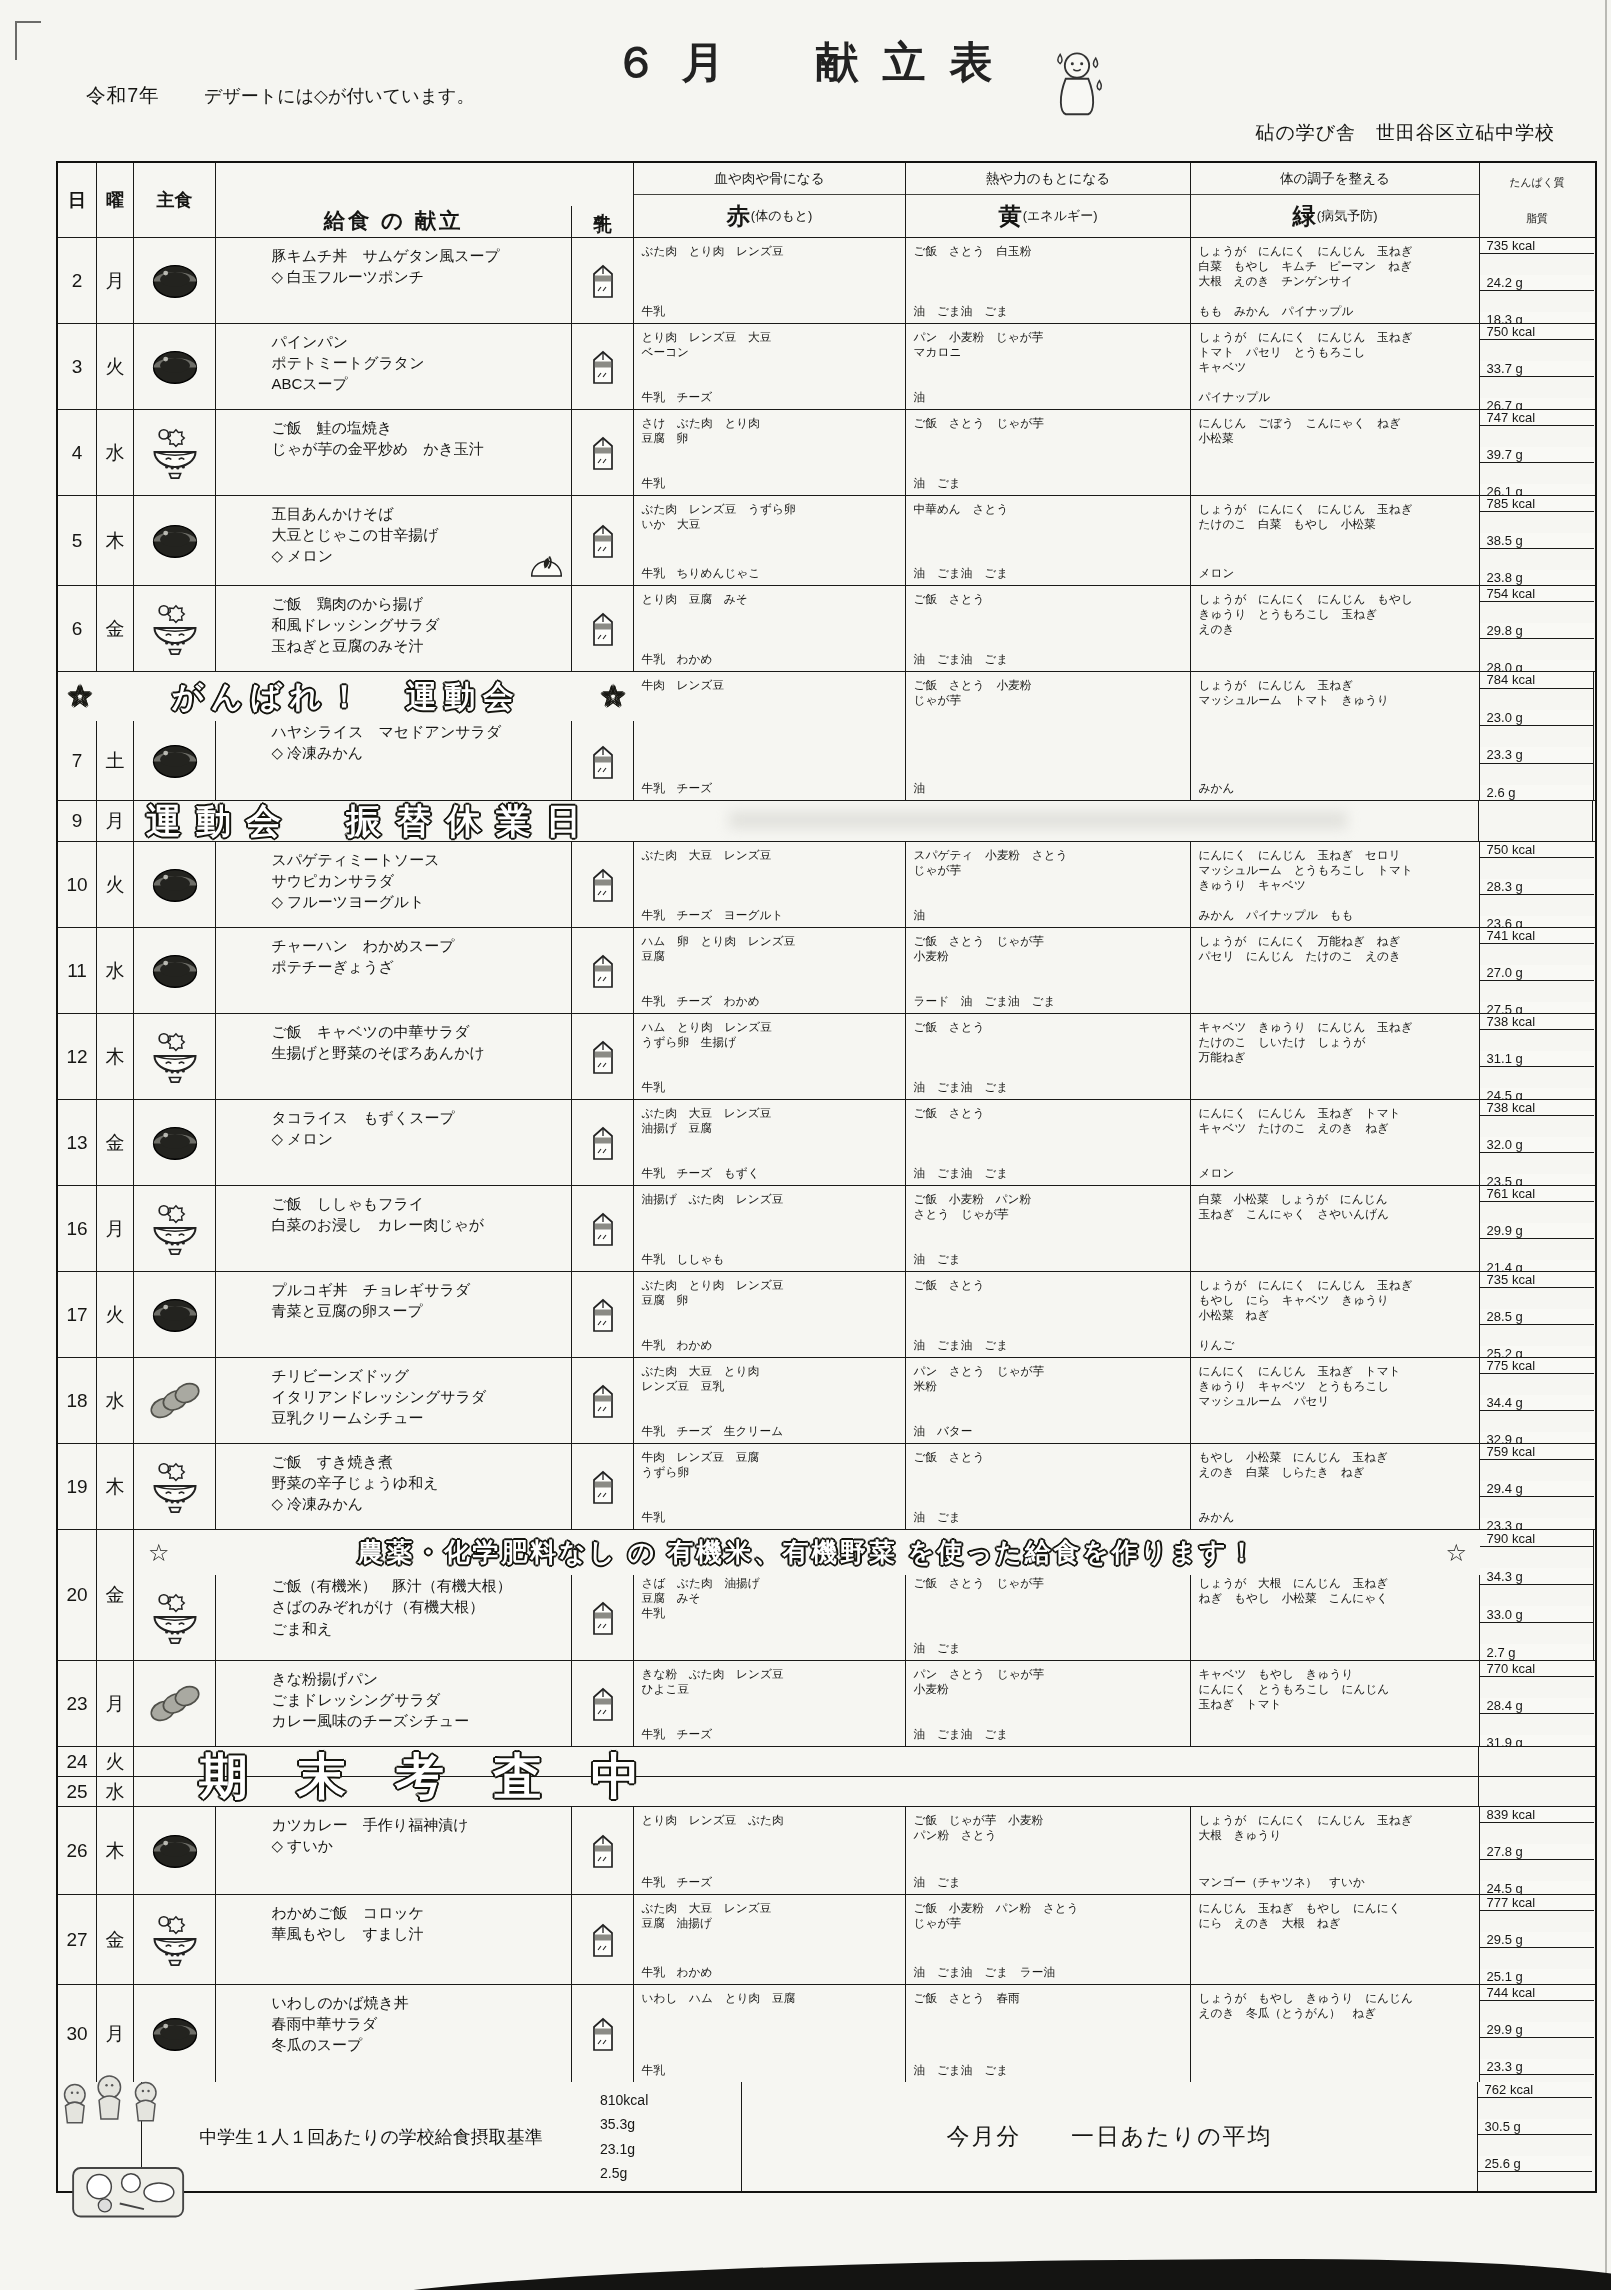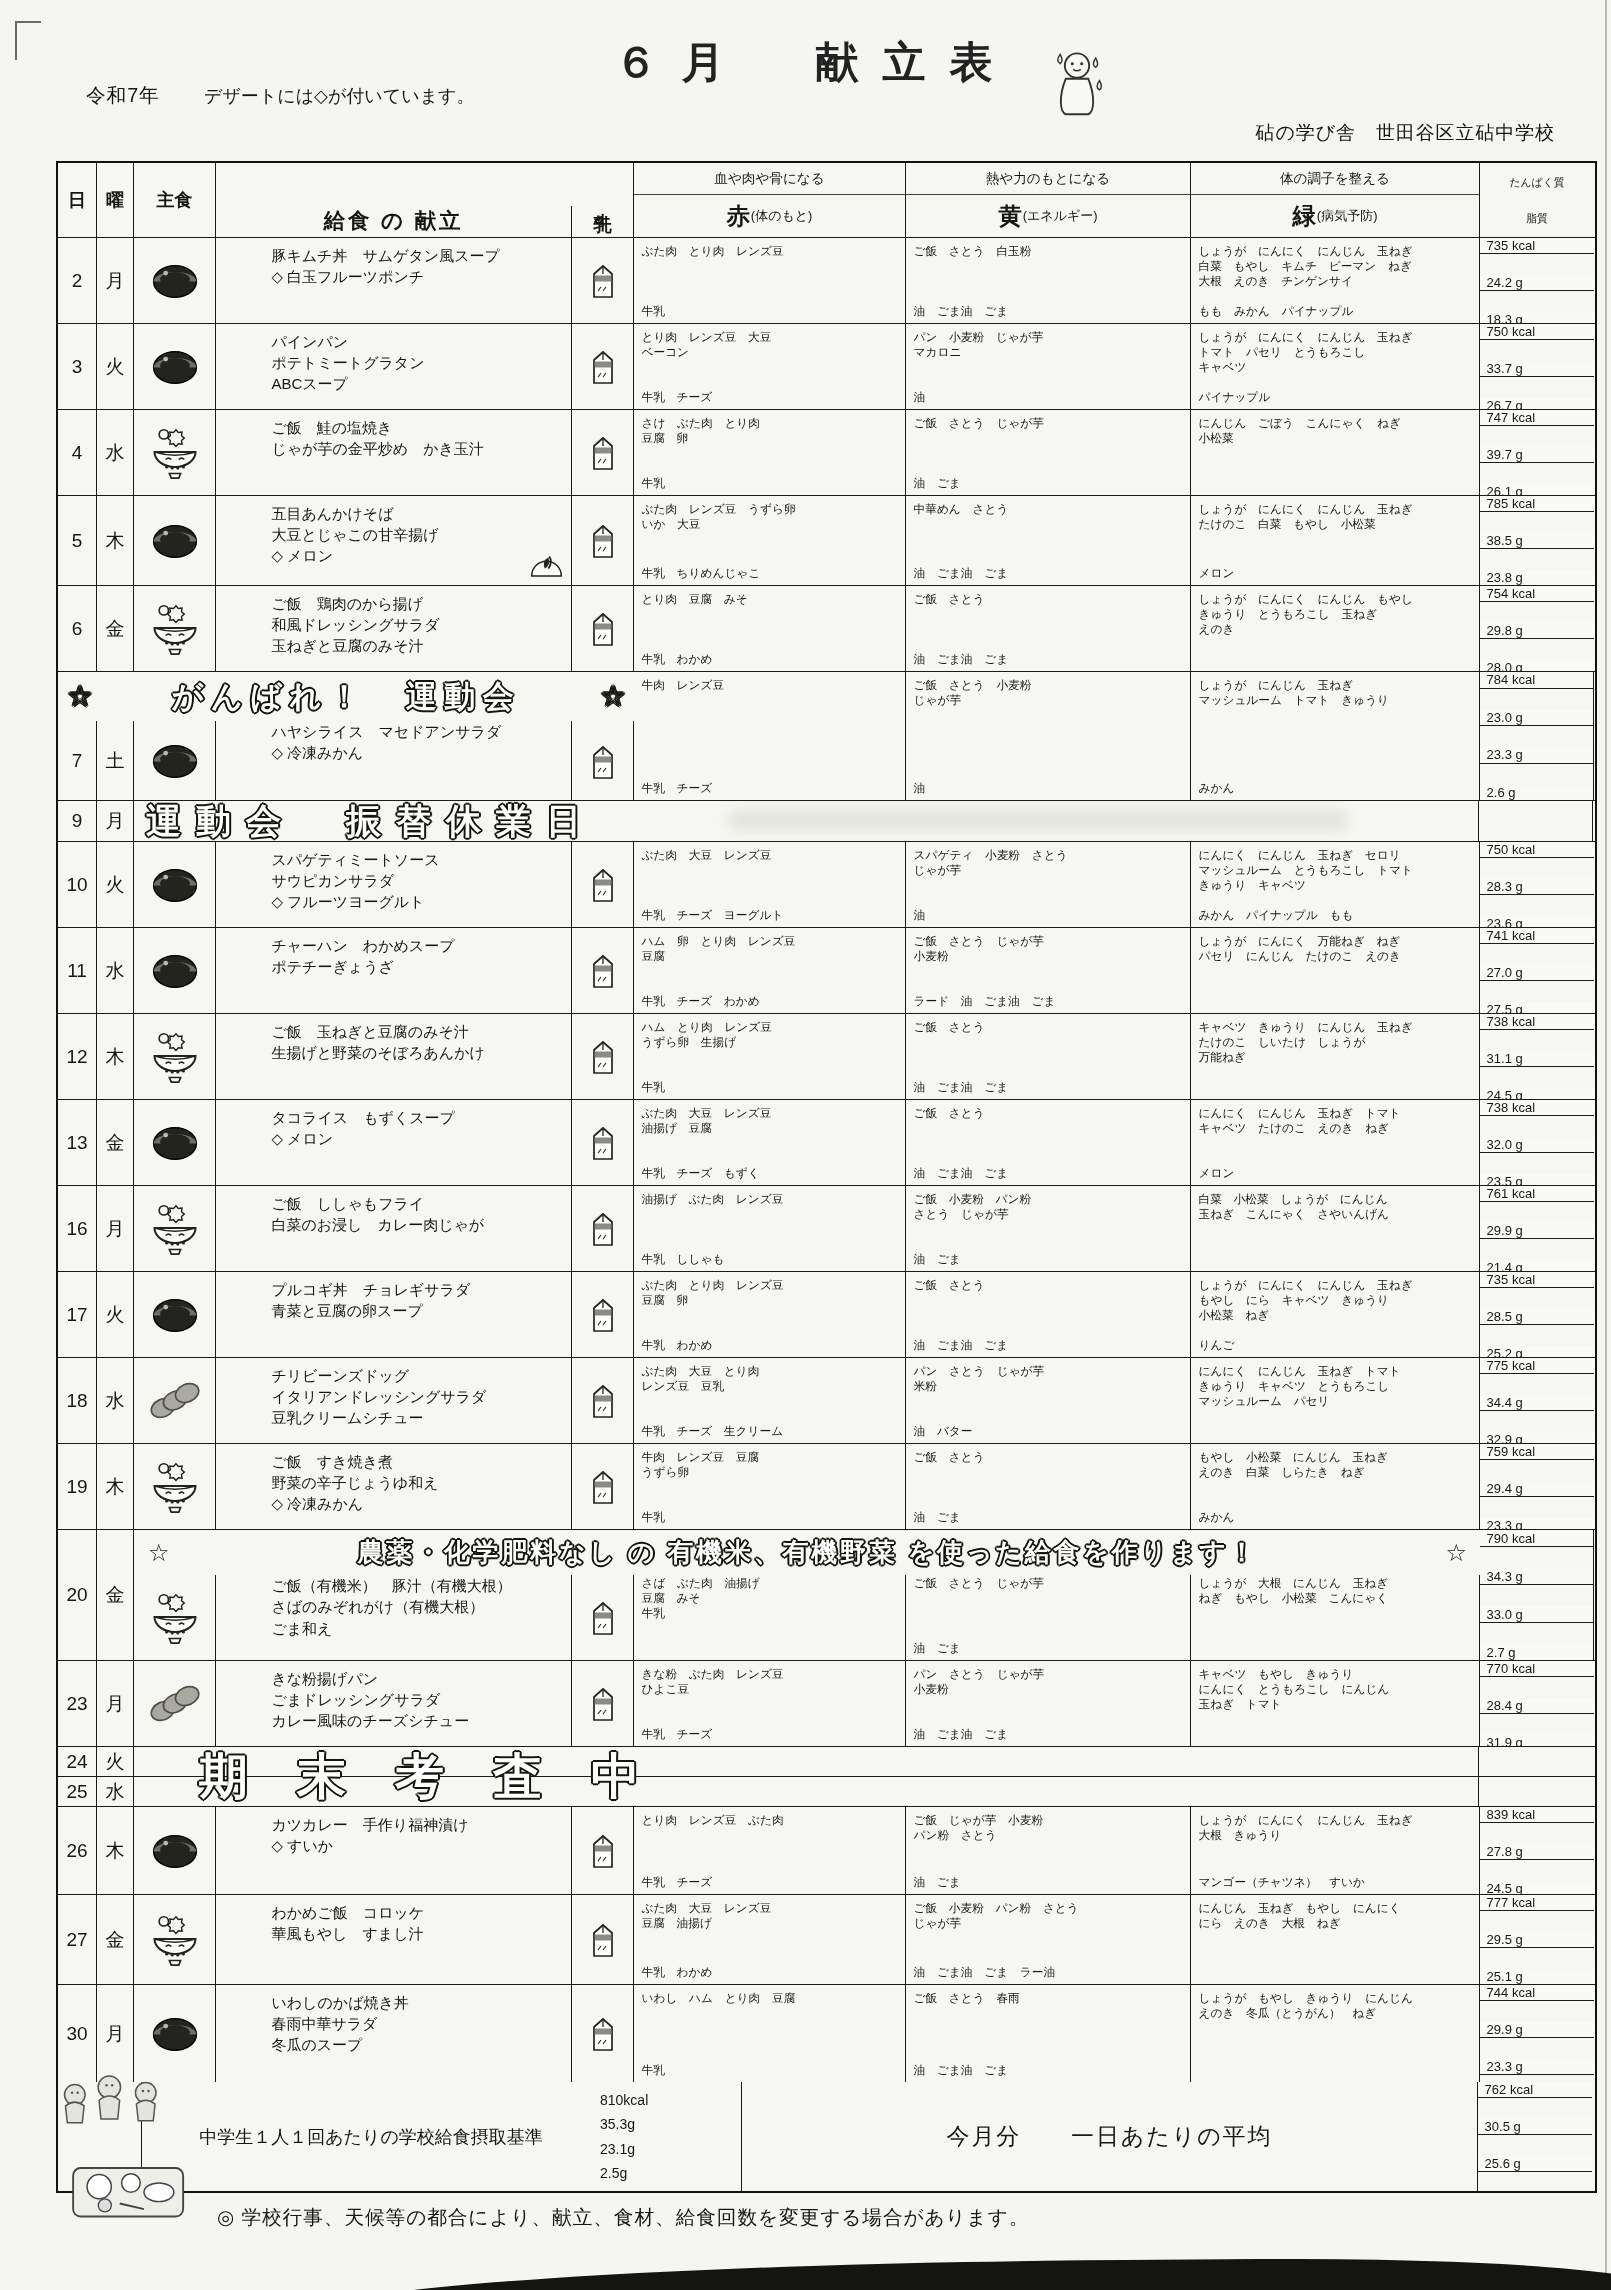--- a/index.html
+++ b/index.html
@@ -646,21 +646,21 @@
    <path d="M7,28 q22,7 44,0" fill="none" stroke="#222" stroke-width="1.6"></path>
    <path d="M19,36 q3,-3 6,0 M33,36 q3,-3 6,0" fill="none" stroke="#222" stroke-width="1.8"></path>
    <circle cx="20" cy="44" r="1.7" fill="#222"></circle>
               <circle cx="26" cy="45" r="1.7" fill="#222"></circle>
    <circle cx="32" cy="45" r="1.7" fill="#222"></circle>
               <circle cx="38" cy="44" r="1.7" fill="#222"></circle>
    <path d="M23,51 h12 l-2,5 h-8 z" fill="#fcfcf8" stroke="#222" stroke-width="1.8"></path>
             </svg>
           </div>
           <div class="cell c-menu">
-            <div class="mln">ご飯　玉ねぎと豆腐のみそ汁</div>
+            <div class="mln">ご飯　キャベツの中華サラダ</div>
             <div class="mln">生揚げと野菜のそぼろあんかけ</div>
           </div>
           <div class="cell c-milk">
             <svg width="26" height="36" viewBox="0 0 26 34">
    <path d="M4,10 L13,2 L22,10 L22,33 L4,33 Z" fill="#fdfdfa" stroke="#222" stroke-width="1.7"></path>
    <line x1="13" y1="2" x2="13" y2="10" stroke="#222" stroke-width="1.3"></line>
    <rect x="4.8" y="11.5" width="16.4" height="6" fill="#8b8b85"></rect>
    <path d="M8,27 l3,-4 M13,27 l3,-4" stroke="#222" stroke-width="1.1" fill="none"></path>
             </svg>
           </div>
@@ -1347,16 +1347,15 @@
   <div class="tray">
     <svg width="122" height="69" viewBox="0 0 130 74">
       <rect x="4" y="14" width="118" height="52" rx="8" fill="#efefe9" stroke="#444" stroke-width="2"></rect>
       <circle cx="32" cy="34" r="13" fill="#fff" stroke="#444" stroke-width="1.6"></circle>
       <circle cx="66" cy="30" r="10" fill="#fff" stroke="#444" stroke-width="1.6"></circle>
       <ellipse cx="96" cy="40" rx="16" ry="10" fill="#fff" stroke="#444" stroke-width="1.6"></ellipse>
       <circle cx="38" cy="54" r="7" fill="#ddd" stroke="#444" stroke-width="1.4"></circle>
       <line x1="54" y1="52" x2="80" y2="58" stroke="#444" stroke-width="2"></line>
     </svg>
   </div>
-  <div class="footer-note">◎ 学校行事、天候等の都合により、献立、食材、給食回数を変更する場合があります。</div>
   <div class="bottom-band"></div>
 </div>
 
 
 </body></html>

